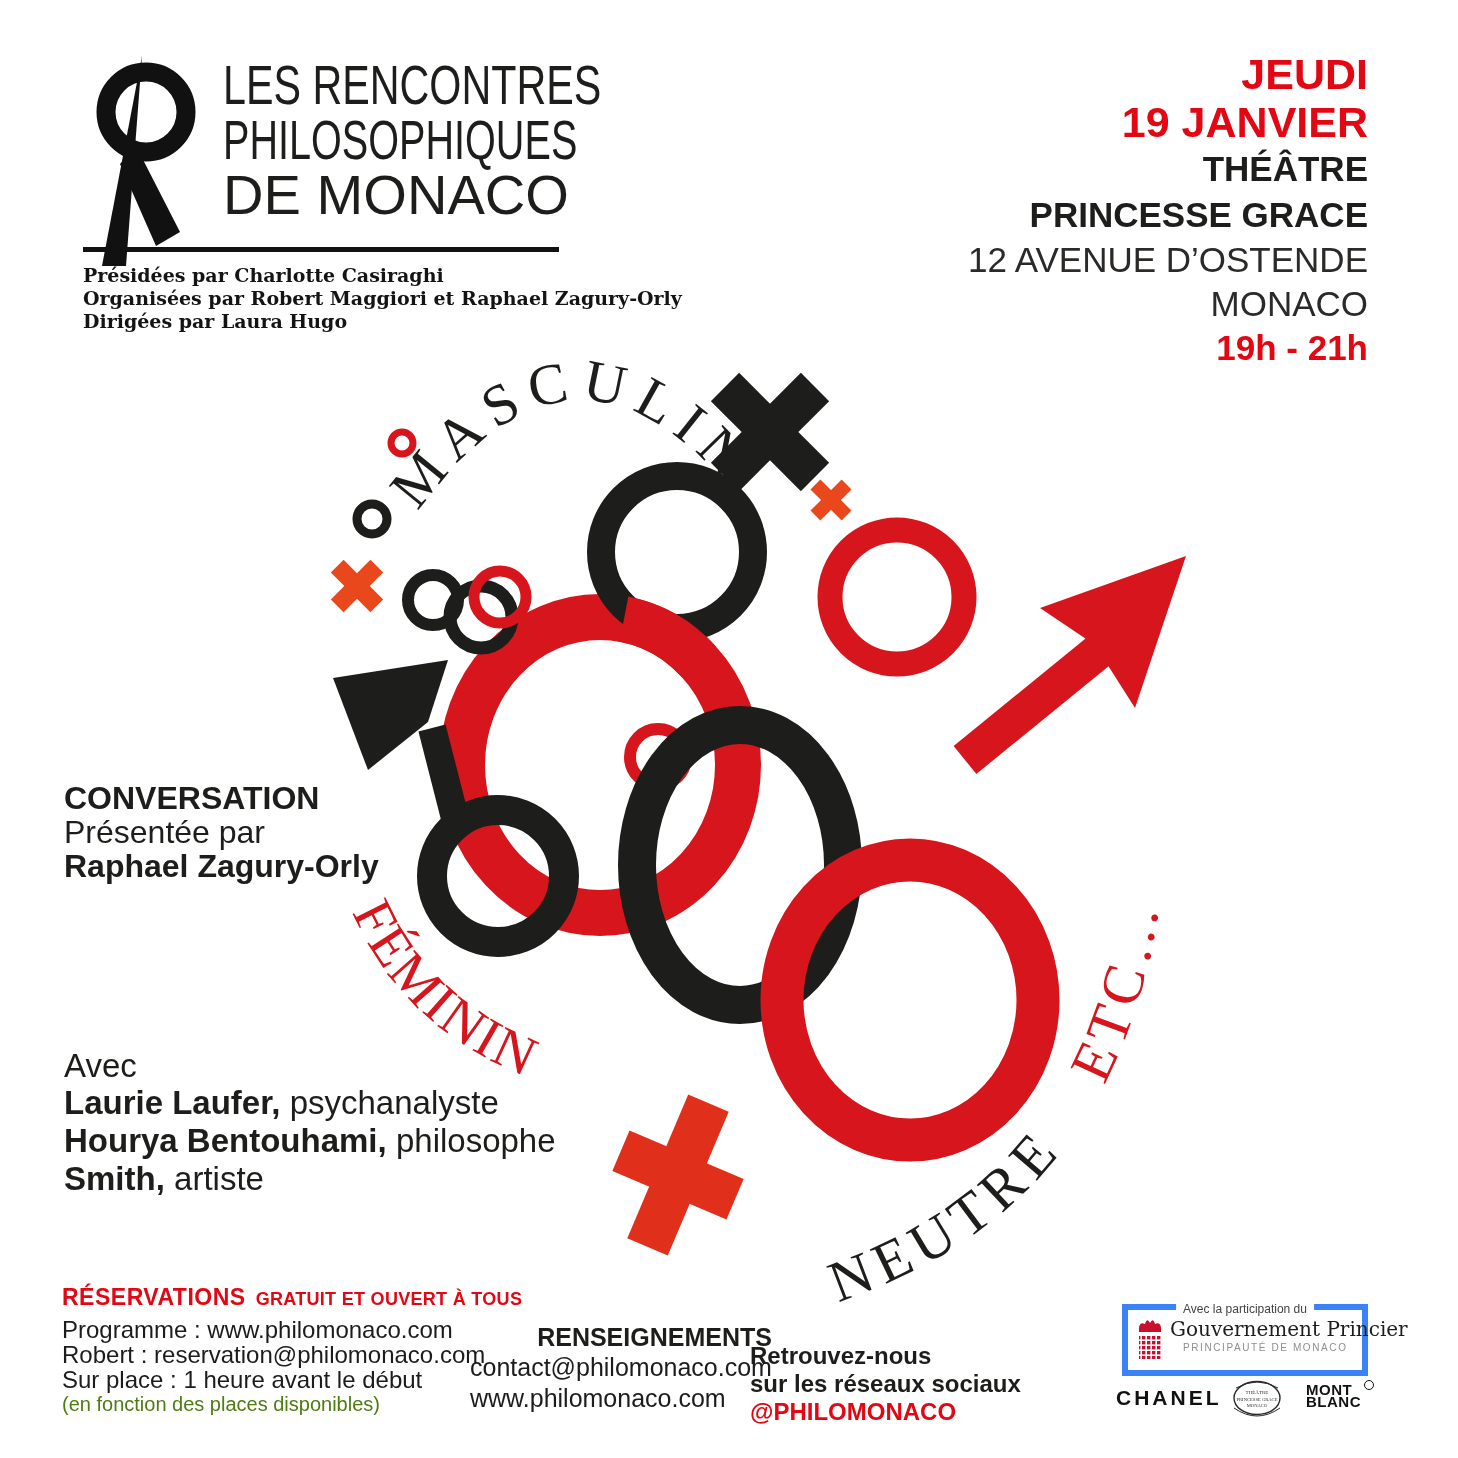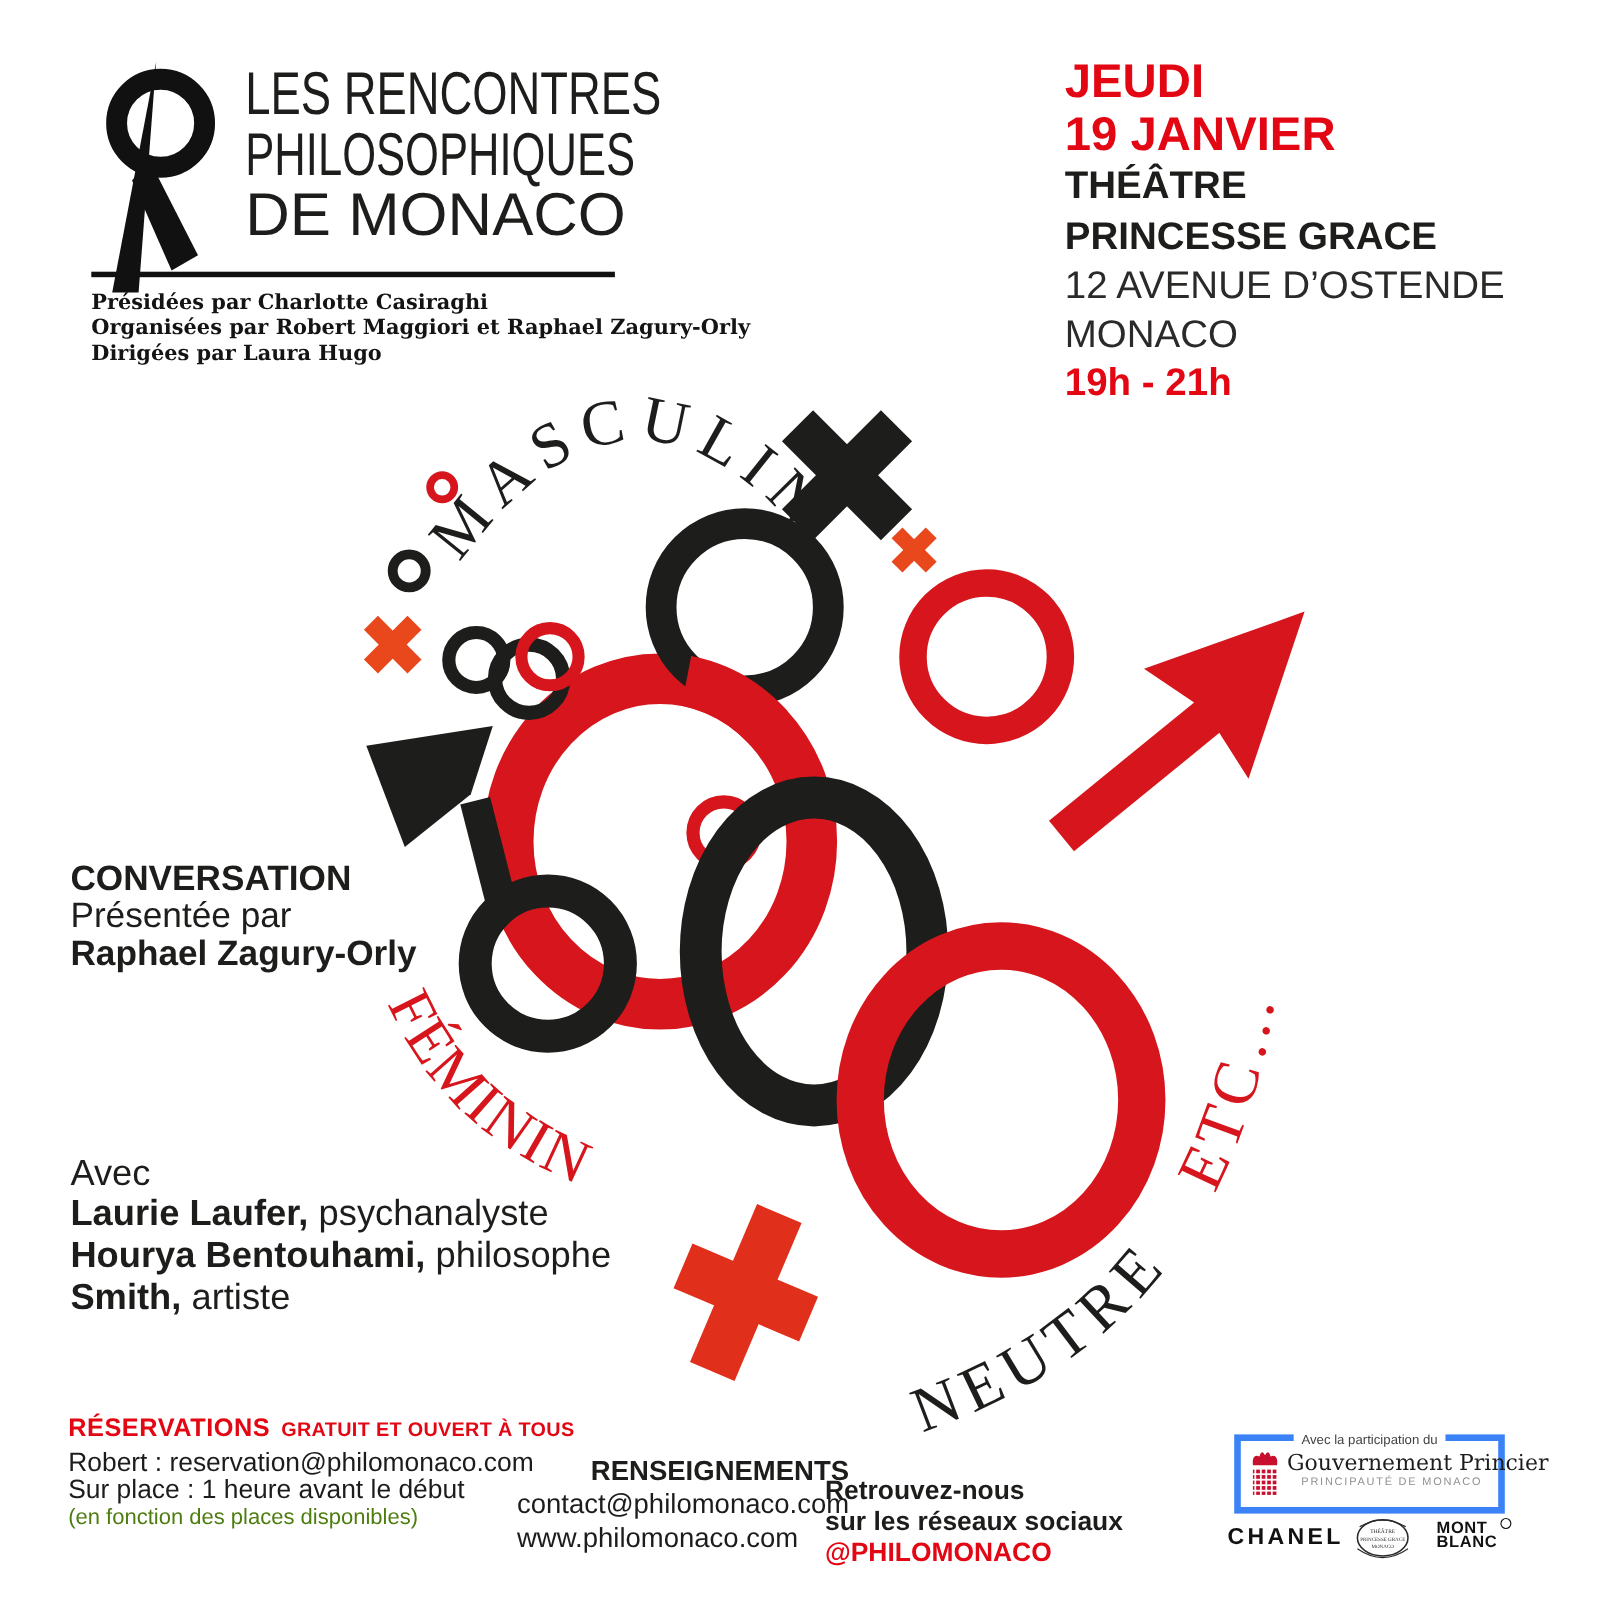--- a/index.html
+++ b/index.html
@@ -21,21 +21,21 @@
                letter-spacing:0px;color:var(--ink);white-space:nowrap;}
   .brand-title .tl{display:block;transform-origin:0 50%;}
   .tl-1{transform:scaleX(.75);}
   .tl-2{transform:scaleX(.72);}
   .tl-3{transform:scaleX(1.02);}
   .brand-rule{left:83px;top:247px;width:476px;height:5px;background:#111;}
   .credits{left:83px;top:264px;font-family:"DejaVu Serif",serif;font-weight:700;
            font-size:19px;line-height:23px;color:#141414;}
 
   
-  .event{right:90px;top:50px;text-align:left;white-space:nowrap;}
+  .event{right:90px;top:50px;text-align:right;white-space:nowrap;}
   .ev-red{font-size:43px;font-weight:700;color:var(--red);line-height:48px;}
   .ev-venue{font-size:35px;font-weight:700;color:var(--ink);line-height:46px;}
   .ev-addr{font-size:35px;font-weight:400;color:#2b2a29;line-height:44px;}
   .ev-time{font-size:35px;font-weight:700;color:var(--red);line-height:44px;}
 
   
   .art{left:0;top:0;width:1458px;height:1320px;}
   .arc-word{font-family:"Liberation Serif",serif;}
 
   
@@ -199,20 +199,21 @@
     <div class="guest-line">
       <span class="guest-name">Smith,</span><span class="guest-role">artiste</span>
     </div>
   </div>
 
   <div class="abs resa">
     <div class="resa-head">
       <span class="resa-title">RÉSERVATIONS</span><span class="resa-sub">GRATUIT ET OUVERT À TOUS</span>
     </div>
     <div class="resa-body">
+      <div class="resa-line">Programme : www.philomonaco.com</div>
       <div class="resa-line">Robert : reservation@philomonaco.com</div>
       <div class="resa-line">Sur place : 1 heure avant le début</div>
       <div class="resa-note">(en fonction des places disponibles)</div>
     </div>
   </div>
 
   <div class="abs contact">
     <div class="contact-title">RENSEIGNEMENTS</div>
     <div class="contact-line">contact@philomonaco.com</div>
     <div class="contact-line">www.philomonaco.com</div>

